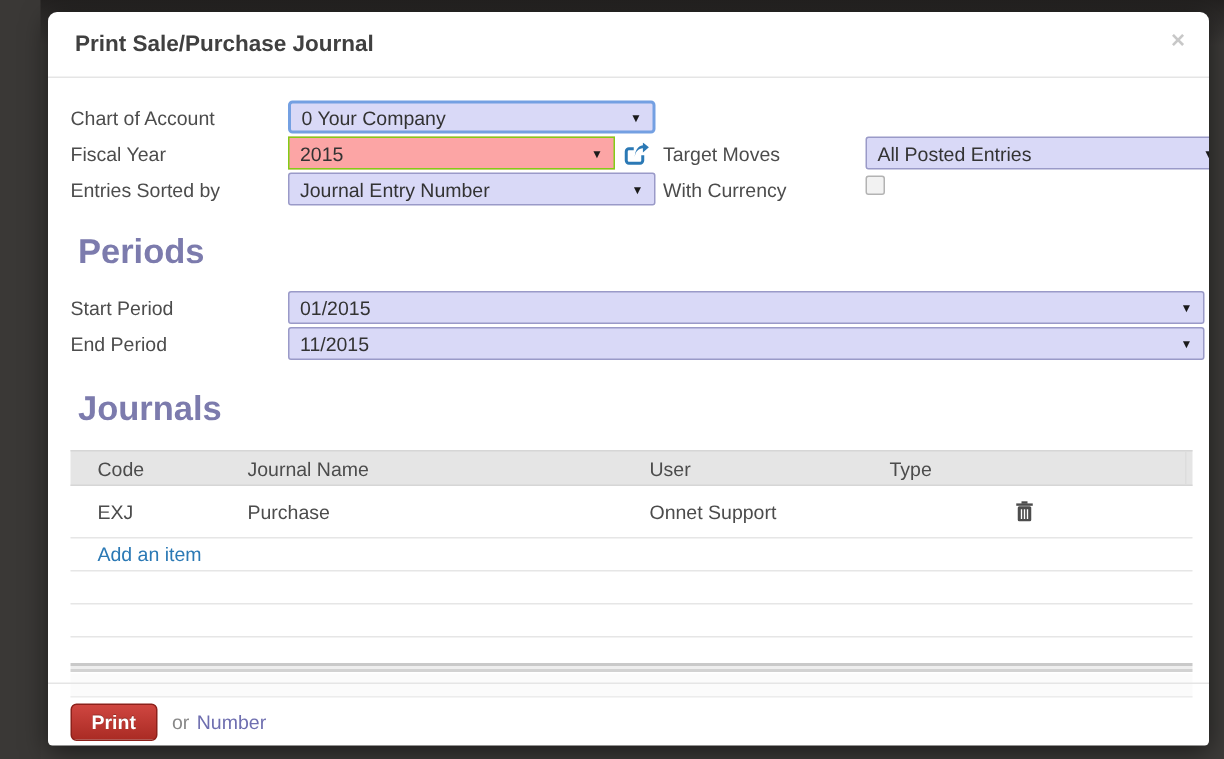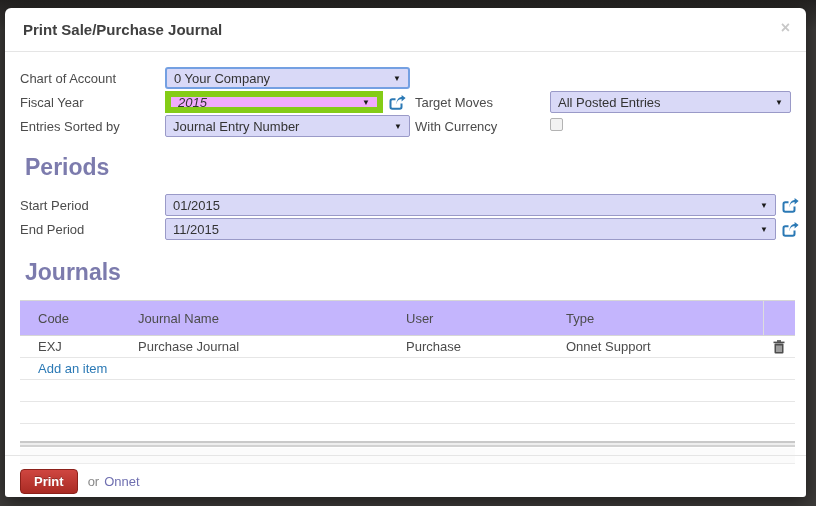--- a/index.html
+++ b/index.html
@@ -6,20 +6,21 @@
   html, body { width: 816px; height: 506px; }
   body {
     font-family: "Liberation Sans", sans-serif;
     background: #3a3836;
     position: relative;
     overflow: hidden;
   }
   .backdrop {
     position: absolute; inset: 0;
     background: linear-gradient(180deg, #232120 0%, #3d3b39 30px, #3d3b39 100%);
+    margin-left: 27px;
   }
   .dialog {
     position: absolute;
     left: 5px; top: 8px; right: 10px; bottom: 9px;
     background: #ffffff;
     border-radius: 6px 6px 3px 3px;
     box-shadow: 0 4px 18px rgba(0,0,0,0.55);
     overflow: hidden;
   }
   .titlebar {
@@ -68,23 +69,22 @@
   .sel {
     background: #d9d9f7;
     border: 1px solid #9a9ac8;
     border-radius: 2px;
   }
   .sel.focused {
     border: 2px solid #74a0e2;
     border-radius: 3px;
   }
   .combo {
-    background: #f0abfc;
-    border: 6px solid #84cc16;
-    font-style: italic;
+    background: #fca5a5;
+    border: 1px solid #84cc16;
   }
   .sel .arrow, .combo .arrow {
     position: absolute;
     right: 7px;
     font-size: 8px;
     color: #1a1a1a;
   }
   .widget-row { display: flex; align-items: center; }
   .ext-icon { margin-left: 6px; flex: 0 0 auto; cursor: pointer; display: inline-flex; }
   .checkbox {
@@ -115,27 +115,27 @@
   .jrow {
     display: grid;
     grid-template-columns: 100px 268px 160px 215px 1fr;
     align-items: center;
     font-size: 13px;
     color: #4c4c4c;
   }
   .jrow > div { padding: 0 4px 0 18px; overflow: hidden; white-space: nowrap; }
   .jrow > div:first-child { padding-left: 18px; }
   .jhead {
-    height: 36px;
-    background: #c4b5fd;
+    height: 24px;
+    background: #e5e5e5;
     border-top: 1px solid #d6d6d6;
     border-bottom: 1px solid #d6d6d6;
   }
   .jhead .del-col { border-left: 1px solid #dddddd; height: 100%; }
-  .jdata { height: 22px; border-bottom: 1px solid #e6e6e6; }
+  .jdata { height: 35px; border-bottom: 1px solid #e6e6e6; }
   .jdata .del-col { display: flex; justify-content: center; padding: 0; }
   .add-row { height: 22px; border-bottom: 1px solid #e6e6e6; display: flex; align-items: center; }
   .add-link {
     font-size: 13px;
     color: #2b79b5;
     padding-left: 18px;
     cursor: pointer;
     text-decoration: none;
   }
   .empty-row { height: 22px; border-bottom: 1px solid #e6e6e6; }
@@ -259,21 +259,20 @@
         <div class="jrow jhead">
           <div>Code</div>
           <div>Journal Name</div>
           <div>User</div>
           <div>Type</div>
           <div class="del-col"></div>
         </div>
 
         <div class="jrow jdata">
           <div>EXJ</div>
-          <div>Purchase Journal</div>
           <div>Purchase</div>
           <div>Onnet Support</div>
           <div class="del-col">
             <span class="trash">
               <svg width="12" height="14" viewBox="0 0 12 14">
                 <rect x="1.5" y="3.5" width="9" height="10" rx="1" fill="#4d4d4d"></rect>
                 <rect x="0.5" y="1.6" width="11" height="1.6" fill="#4d4d4d"></rect>
                 <rect x="4" y="0.2" width="4" height="1.6" fill="#4d4d4d"></rect>
                 <line x1="4" y1="5.5" x2="4" y2="12" stroke="#ffffff" stroke-width="0.9"></line>
                 <line x1="6" y1="5.5" x2="6" y2="12" stroke="#ffffff" stroke-width="0.9"></line>
@@ -291,17 +290,17 @@
         <div class="empty-row"></div>
         <div class="scroll-band"></div>
         <div class="faint-row"></div>
       </div>
 
     </div>
 
     <div class="footer">
       <button class="btn-print">Print</button>
       <span class="or-text">or</span>
-      <a class="cancel-link">Onnet</a>
+      <a class="cancel-link">Number</a>
     </div>
 
   </div>
 </div>
 
 </body></html>

